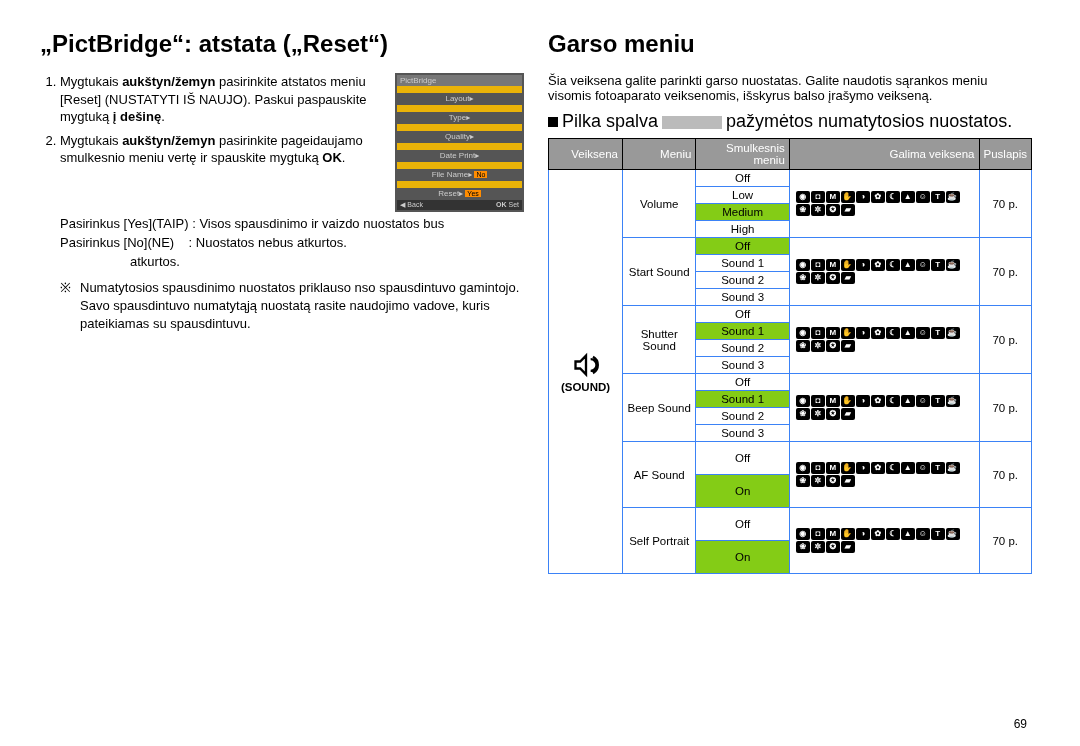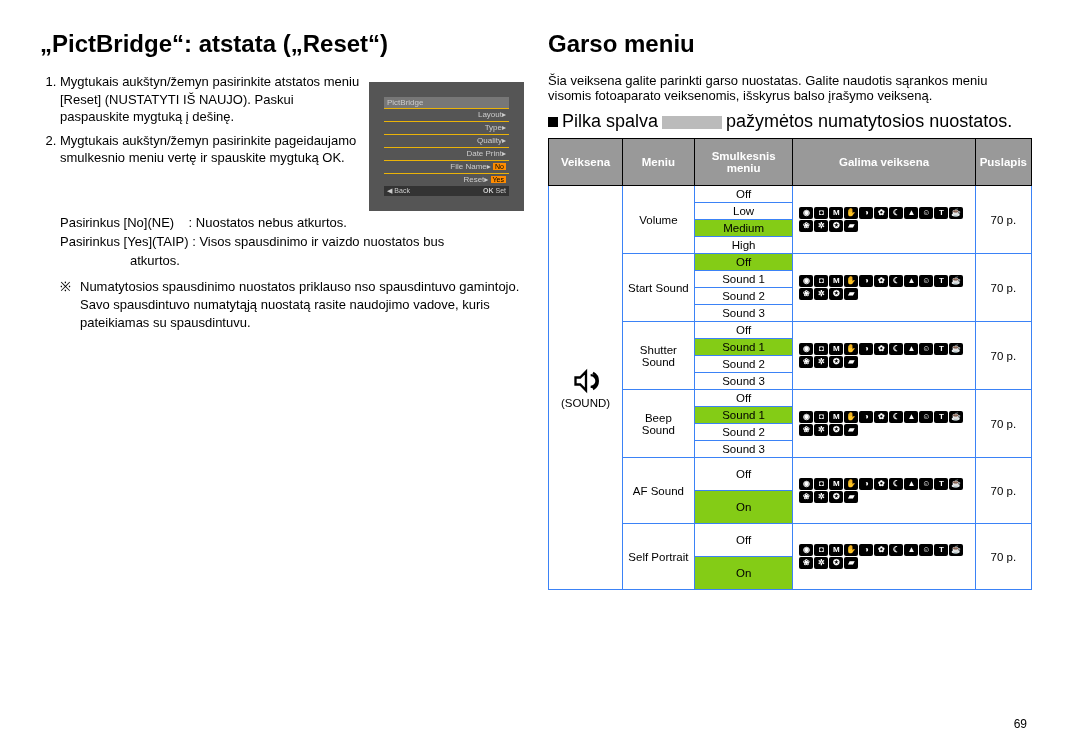--- a/index.html
+++ b/index.html
@@ -2,36 +2,36 @@
 <html><head>
 <meta charset="utf-8">
 <style>
   body { margin:0; padding:0; font-family:Arial,Helvetica,sans-serif; background:#fff; color:#000; }
   .page { width:1072px; height:746px; padding:30px 40px 10px; box-sizing:border-box; display:flex; gap:24px; position:relative; }
   .col { width:500px; }
   h1 { font-size:24px; font-weight:bold; margin:0 0 15px; }
   p.lead { font-size:13px; margin:0 0 8px; }
   ol { margin:0 0 10px 20px; padding:0; font-size:13px; }
   ol li { margin-bottom:6px; line-height:1.35; }
-  .bold { font-weight:normal; }
-  .screenshot { float:right; width:125px; background:#555; padding:15px; margin-left:6px; font-size:8px; color:#ccc;margin-top:9px; }
+  .bold { font-weight:bold; }
+  .screenshot { float:right; width:125px; background:#555; padding:2px; margin-left:6px; font-size:8px; color:#ccc; }
   .screenshot .hdr { background:#777; padding:1px 3px; font-size:8px; }
-  .screenshot .row { display:flex; justify-content:flex-end; padding:0 3px; border-top:1px solid #eab308; line-height:12px; }
+  .screenshot .row { display:flex; justify-content:center; padding:0 3px; border-top:7px solid #eab308; line-height:12px; }
   .screenshot .row .arr { color:#ccc; }
   .screenshot .hl { background:#ff8c00; color:#000; padding:0 2px; font-size:7px; }
   .screenshot .ft { display:flex; justify-content:space-between; padding:1px 3px; background:#333; font-size:7px; }
   .sub { font-size:13px; margin:4px 0 4px 20px; }
   .sub2 { font-size:13px; margin:0 0 10px 90px; text-align:left; }
   .note { font-size:13px; line-height:1.4; margin-left:20px; position:relative; padding-left:20px; }
   .note::before { content:"※"; position:absolute; left:0; top:0; }
   .legend { font-size:18px; margin:8px 0 6px; }
   .legend .sq { display:inline-block; width:10px; height:10px; background:#000; vertical-align:middle; margin-right:4px; }
   .legend .gray { display:inline-block; width:60px; height:13px; background:#bbb; vertical-align:middle; margin:0 4px; }
   table.sound { border-collapse:collapse; font-size:11.5px; width:100%; }
-  table.sound th { background:#999; color:#fff; border:1px solid #000; padding:11px 4px; text-align:center; font-weight:bold; }
+  table.sound th { background:#999; color:#fff; border:1px solid #000; padding:3px 4px; text-align:right; font-weight:normal; }
   table.sound td { border:1px solid #3b82f6; padding:2px 4px; text-align:center; vertical-align:middle; }
   td.shade { background:#84cc16; }
   td.mode-cell { width:65px; }
   .sound-icon { text-align:center; }
   .sound-icon svg { width:28px; height:28px; }
   .mode-icons { font-size:9px; line-height:1.1; text-align:left; padding:2px; display:flex; flex-wrap:wrap; gap:1px; }
   .mi { display:inline-flex; width:14px; height:12px; background:#000; color:#fff; align-items:center; justify-content:center; border-radius:2px; font-size:8px; font-weight:bold; }
   .pagenum { position:absolute; right:45px; bottom:15px; font-size:12px; }
 </style>
 </head>
@@ -72,22 +72,22 @@
           <span>◀ <span>Back</span></span>
           <span><b>OK</b> <span>Set</span></span>
         </div>
     </div>
 
     <ol>
       <li><span>Mygtukais </span><span class="bold">aukštyn/žemyn</span><span> pasirinkite atstatos meniu [Reset] (NUSTATYTI IŠ NAUJO). Paskui paspauskite mygtuką </span><span class="bold">į dešinę</span><span>.</span></li>
       <li><span>Mygtukais </span><span class="bold">aukštyn/žemyn</span><span> pasirinkite pageidaujamo smulkesnio meniu vertę ir spauskite mygtuką </span><span class="bold">OK</span><span>.</span></li>
     </ol>
     <div style="clear:both"></div>
+    <div class="sub">Pasirinkus [Yes](TAIP) : Visos spausdinimo ir vaizdo nuostatos bus</div>
     <div class="sub">Pasirinkus [No](NE)&nbsp;&nbsp;&nbsp;&nbsp;: Nuostatos nebus atkurtos.</div>
-    <div class="sub">Pasirinkus [Yes](TAIP) : Visos spausdinimo ir vaizdo nuostatos bus</div>
     <div class="sub2">atkurtos.</div>
 
     <div class="note">Numatytosios spausdinimo nuostatos priklauso nso spausdintuvo gamintojo. Savo spausdintuvo numatytąją nuostatą rasite naudojimo vadove, kuris pateikiamas su spausdintuvu.</div>
   </div>
 
   <div class="col">
     <h1>Garso meniu</h1>
     <p class="lead">Šia veiksena galite parinkti garso nuostatas. Galite naudotis sąrankos meniu visomis fotoaparato veiksenomis, išskyrus balso įrašymo veikseną.</p>
     <div class="legend">
       <span class="sq"></span><span>Pilka spalva</span><span class="gray"></span><span>pažymėtos numatytosios nuostatos.</span>

